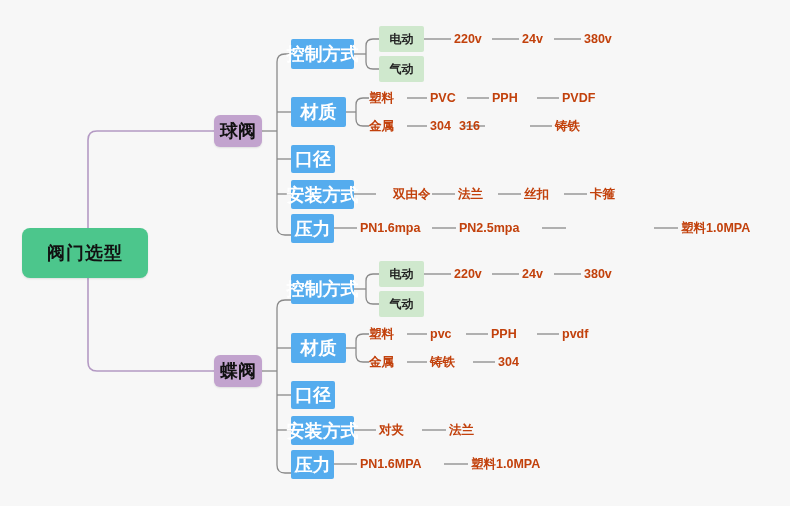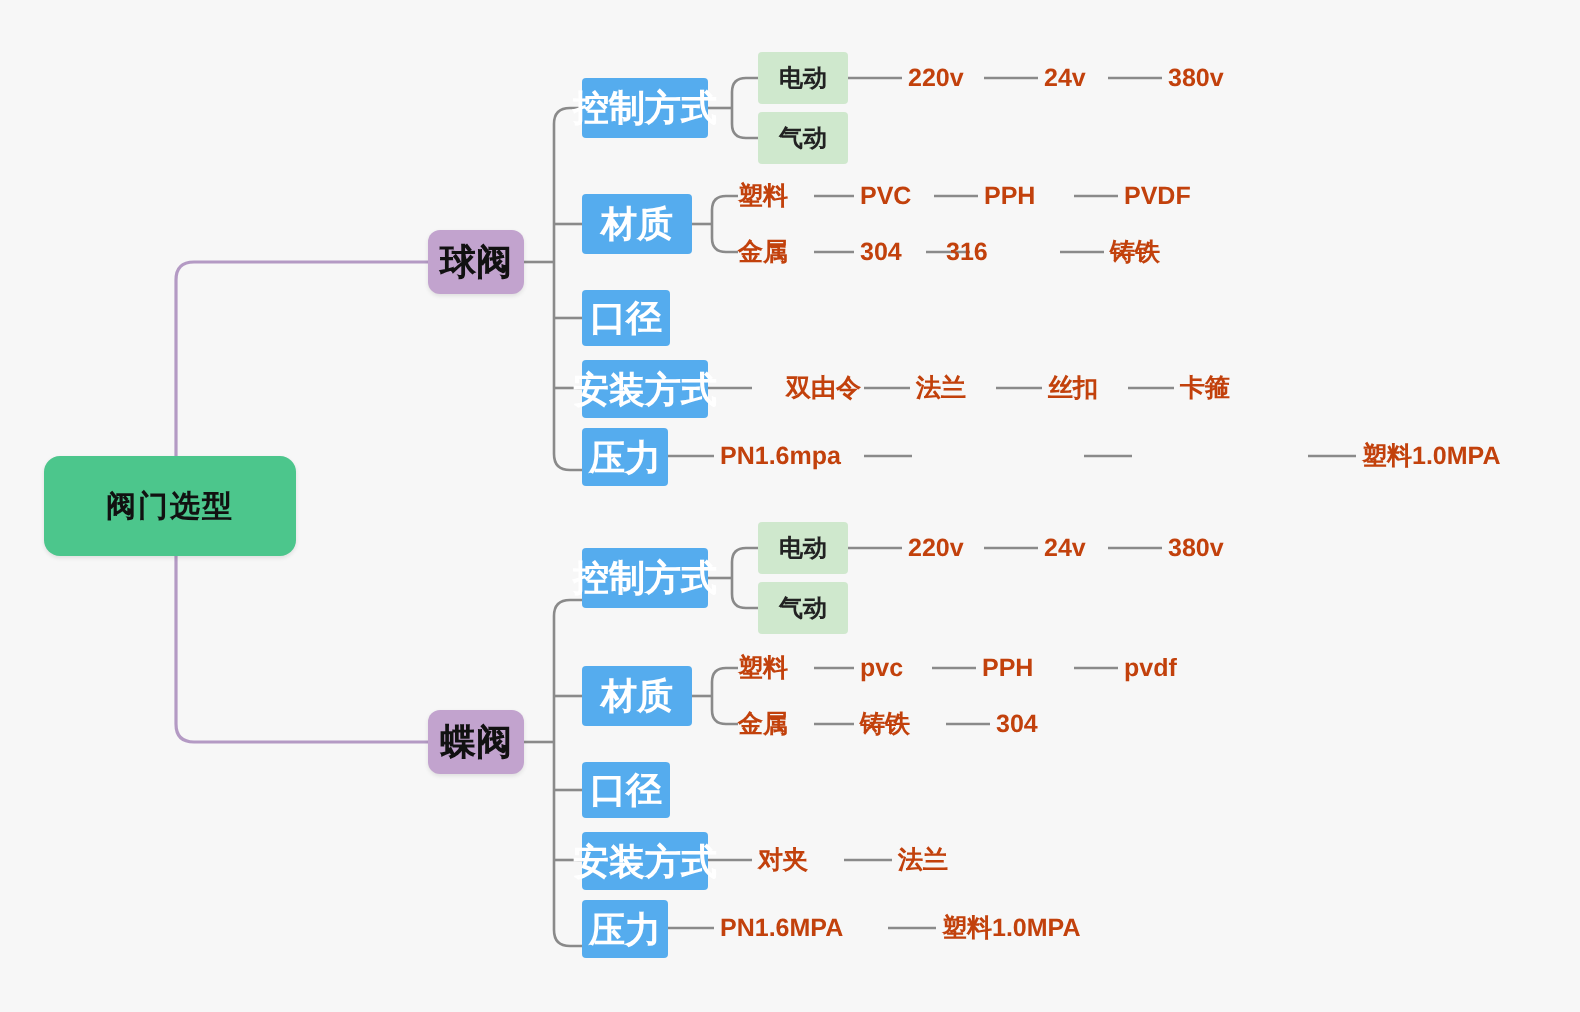--- a/index.html
+++ b/index.html
@@ -10,21 +10,21 @@
     overflow:hidden;
   }
   #canvas{position:relative;width:790px;height:506px;}
   #wires{position:absolute;left:0;top:0;width:790px;height:506px;}
 
   .node{position:absolute;box-sizing:border-box;display:flex;align-items:center;
         justify-content:center;white-space:nowrap;}
 
   .root{
     background:#4cc68c;color:#111;border-radius:8px;
-    font-size:15px;font-weight:bold;letter-spacing:1px;
+    font-size:18px;font-weight:bold;letter-spacing:1px;
     box-shadow:0 1px 2px rgba(0,0,0,.10);
   }
   .lvl1{
     background:#c2a3ce;color:#111;border-radius:6px;
     font-size:18px;font-weight:bold;
     box-shadow:0 1px 2px rgba(0,0,0,.10);
   }
   .lvl2{
     background:#55acee;color:#fff;border-radius:2px;
     font-size:18px;font-weight:bold;
@@ -130,33 +130,34 @@
   <div class="node plain lt" style="left:522px;top:28px;width:40px;height:22px;">24v</div>
   <div class="node plain lt" style="left:584px;top:28px;width:44px;height:22px;">380v</div>
 
   <div class="node lvl2" style="left:291px;top:97px;width:55px;height:30px;">材质</div>
   <div class="node plain lt" style="left:369px;top:87px;width:38px;height:22px;">塑料</div>
   <div class="node plain lt" style="left:430px;top:87px;width:38px;height:22px;">PVC</div>
   <div class="node plain lt" style="left:492px;top:87px;width:44px;height:22px;">PPH</div>
   <div class="node plain lt" style="left:562px;top:87px;width:48px;height:22px;">PVDF</div>
   <div class="node plain lt" style="left:369px;top:115px;width:38px;height:22px;">金属</div>
   <div class="node plain lt" style="left:430px;top:115px;width:34px;height:22px;">304</div>
-  <div class="node plain lt" style="left:473px;top:115px;width:34px;height:22px;">316</div>
+  <div class="node plain lt" style="left:459px;top:115px;width:34px;height:22px;">316</div>
   <div class="node plain lt" style="left:555px;top:115px;width:44px;height:22px;">铸铁</div>
 
   <div class="node lvl2" style="left:291px;top:145px;width:44px;height:28px;">口径</div>
 
   <div class="node lvl2" style="left:291px;top:180px;width:63px;height:29px;">安装方式</div>
   <div class="node plain lt" style="left:393px;top:183px;width:52px;height:22px;">双由令</div>
   <div class="node plain lt" style="left:458px;top:183px;width:40px;height:22px;">法兰</div>
   <div class="node plain lt" style="left:524px;top:183px;width:40px;height:22px;">丝扣</div>
   <div class="node plain lt" style="left:590px;top:183px;width:40px;height:22px;">卡箍</div>
 
   <div class="node lvl2" style="left:291px;top:214px;width:43px;height:29px;">压力</div>
   <div class="node plain lt" style="left:360px;top:217px;width:74px;height:22px;">PN1.6mpa</div>
+  <div class="node plain lt" style="left:459px;top:217px;width:84px;height:22px;">PN2.5mpa</div>
   <div class="node plain lt" style="left:681px;top:217px;width:100px;height:22px;">塑料1.0MPA</div>
 
   <div class="node lvl1" style="left:214px;top:355px;width:48px;height:32px;">蝶阀</div>
 
   <div class="node lvl2" style="left:291px;top:274px;width:63px;height:30px;">控制方式</div>
   <div class="node lvl3box" style="left:379px;top:261px;width:45px;height:26px;">电动</div>
   <div class="node lvl3box" style="left:379px;top:291px;width:45px;height:26px;">气动</div>
   <div class="node plain lt" style="left:454px;top:263px;width:44px;height:22px;">220v</div>
   <div class="node plain lt" style="left:522px;top:263px;width:40px;height:22px;">24v</div>
   <div class="node plain lt" style="left:584px;top:263px;width:44px;height:22px;">380v</div>

